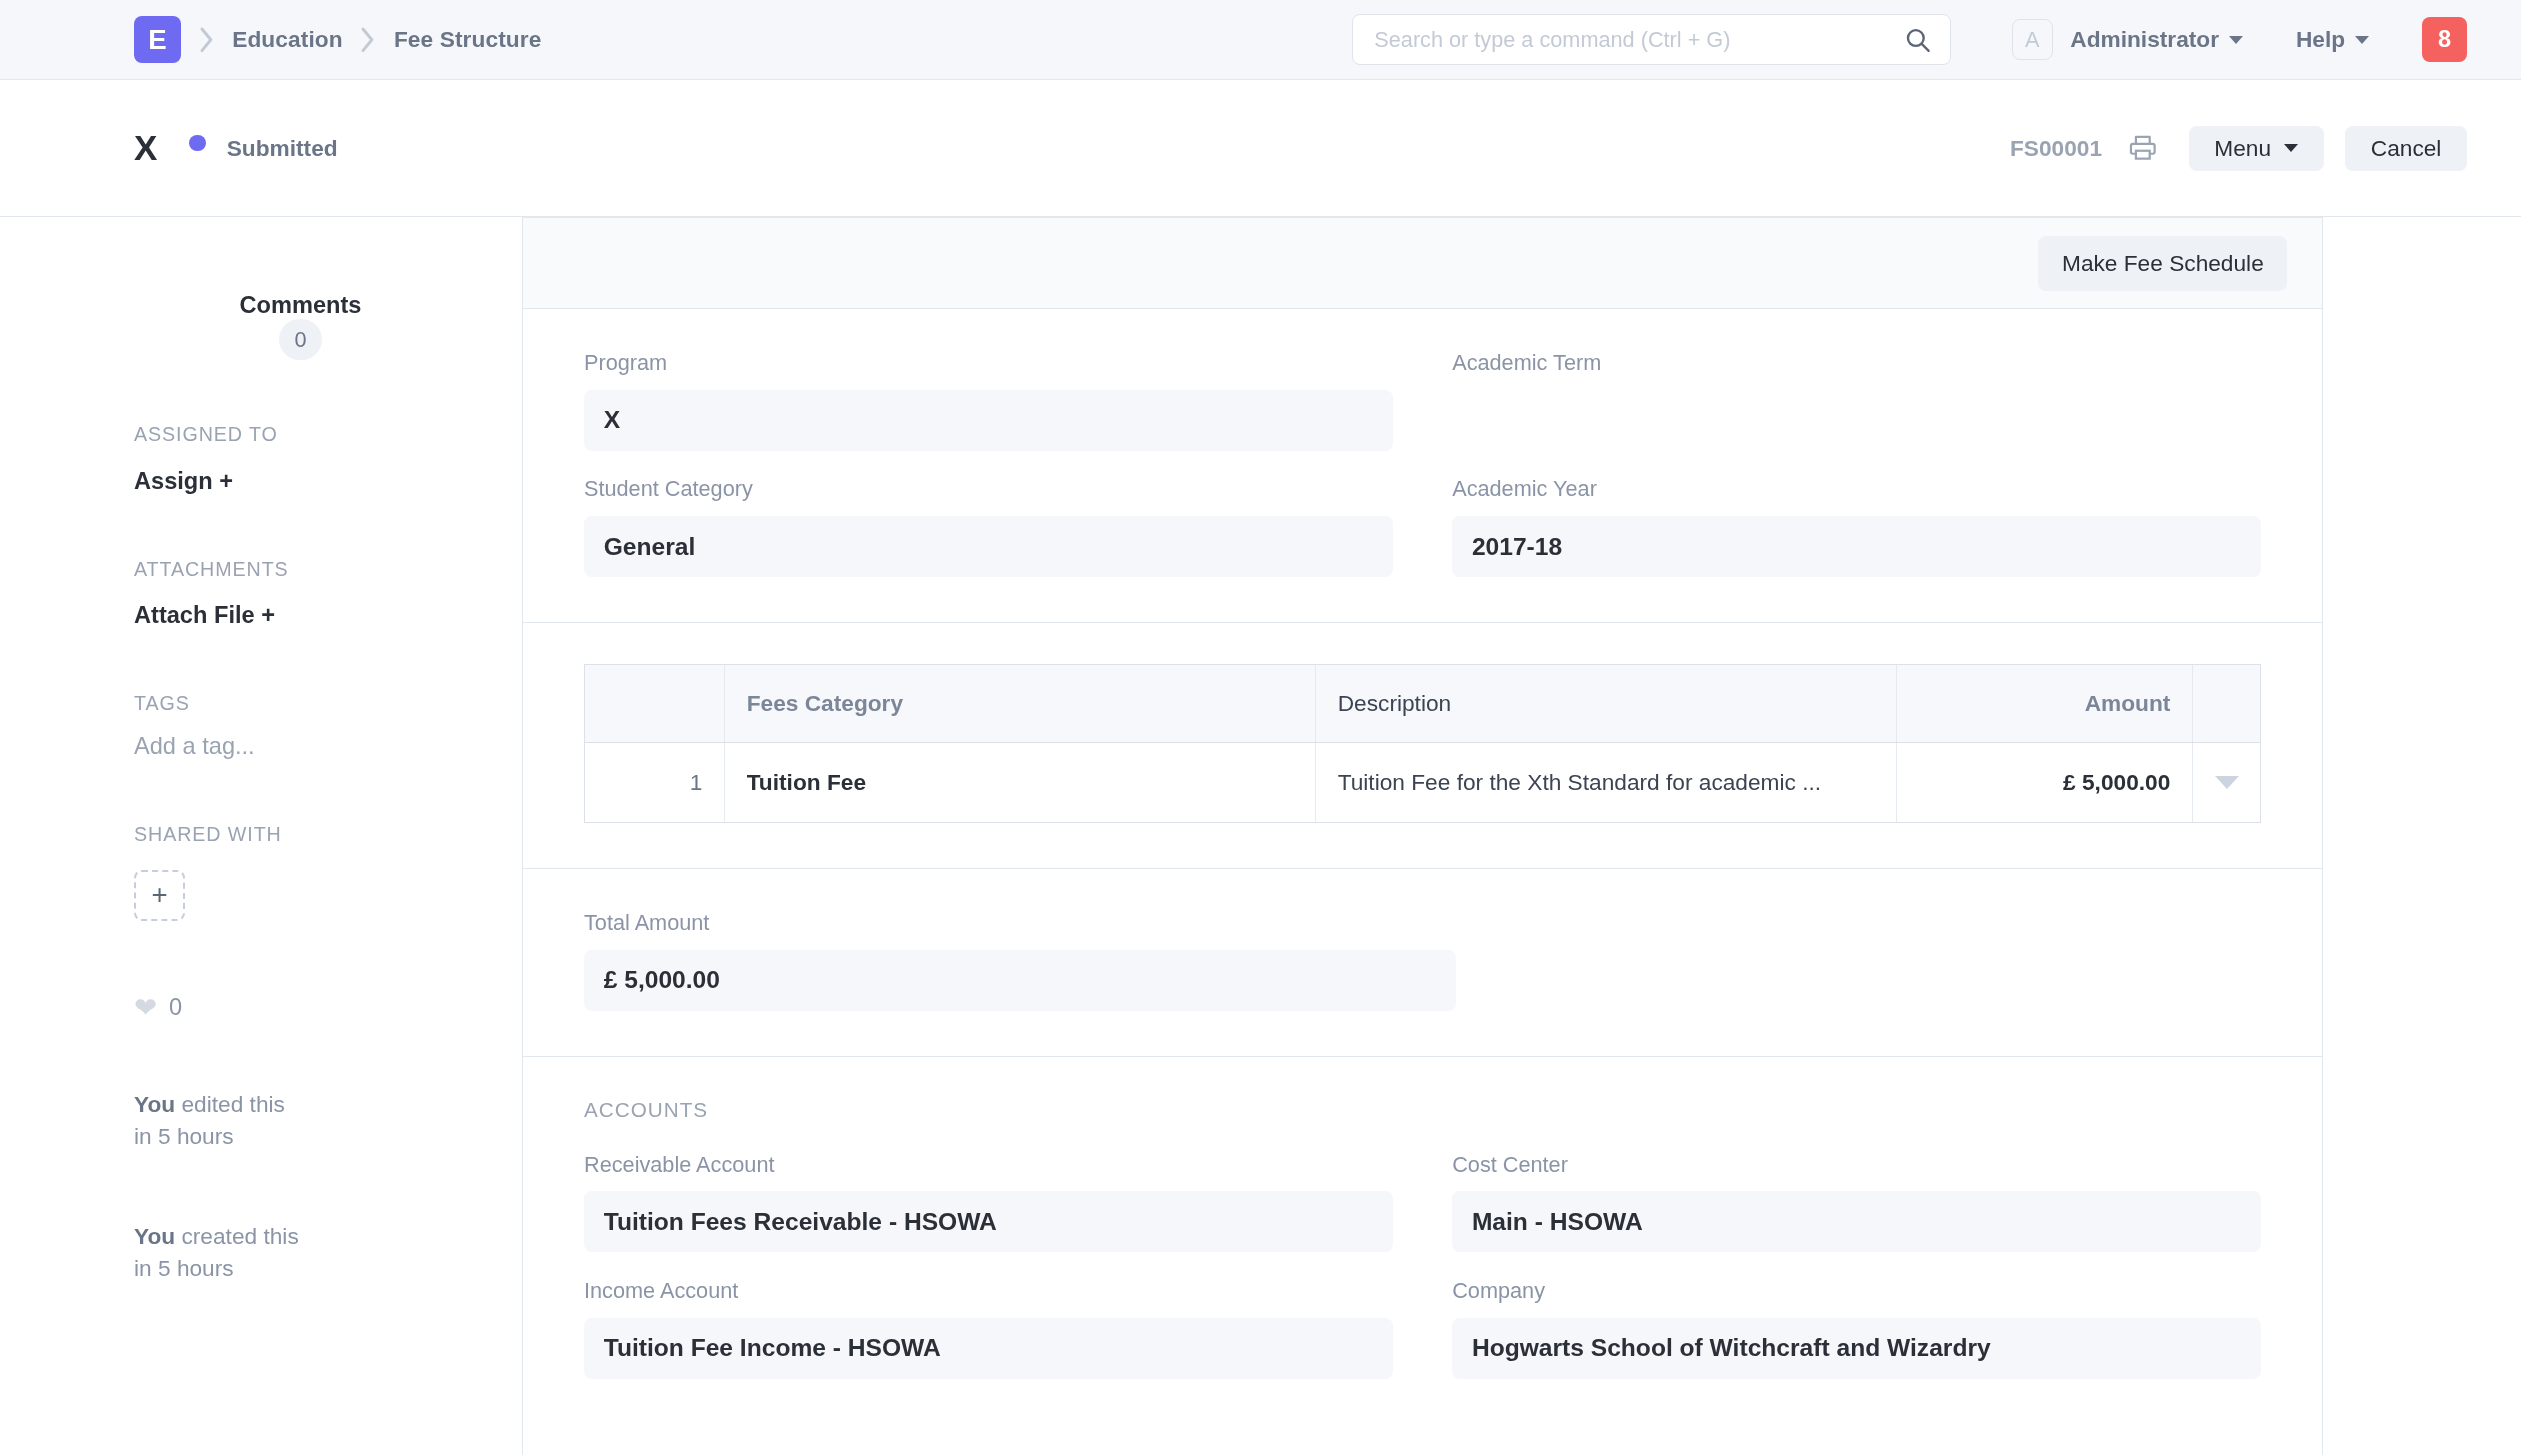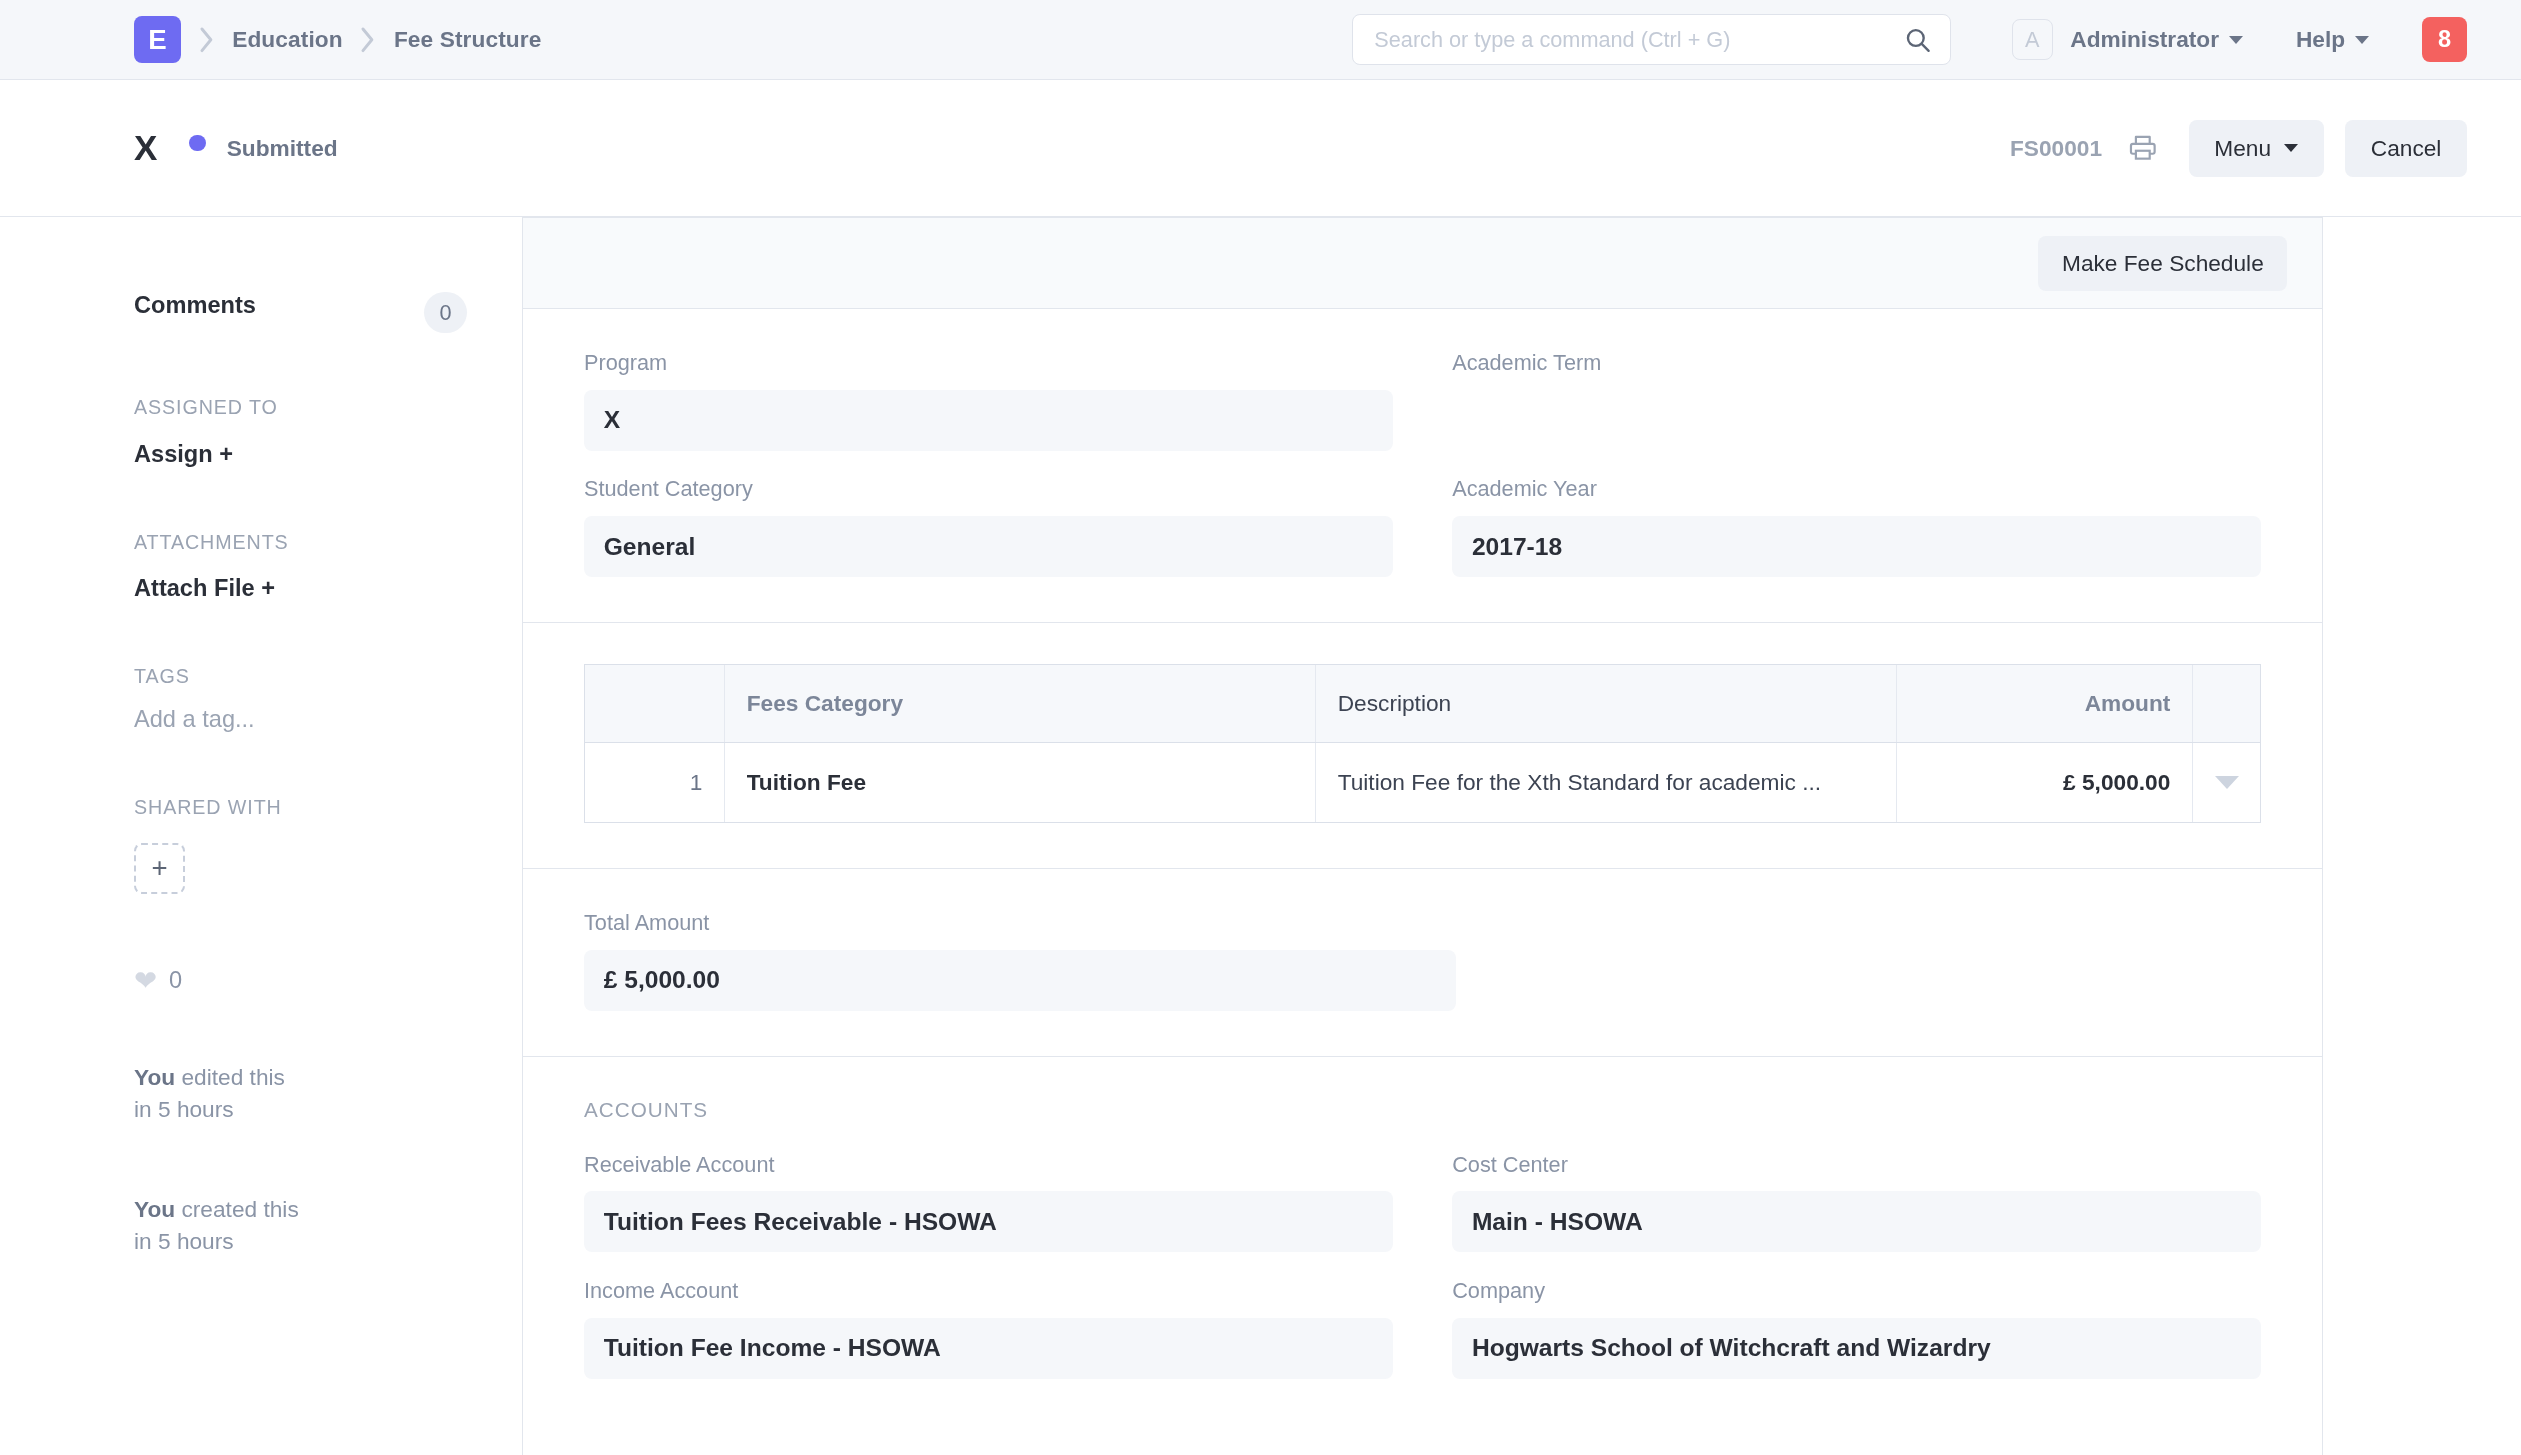--- a/index.html
+++ b/index.html
@@ -169,21 +169,21 @@
     margin-right: 25.6px;
   }
   .print-icon {
     color: #9aa3b2;
     display: flex;
     align-items: center;
     margin-right: 31.5px;
     cursor: pointer;
   }
   .btn {
-    height: 57px;
+    height: 45px;
     border-radius: 7.9px;
     border: none;
     font-family: "Liberation Sans", sans-serif;
     font-size: 22.7px;
     color: #2b2f38;
     background: #eef1f6;
     padding: 0 25.6px;
     display: flex;
     align-items: center;
     gap: 12.8px;
@@ -205,22 +205,23 @@
     background: #ffffff;
   }
   .sidebar {
     width: 522px;
     flex: 0 0 522px;
     padding: 75px 55px 0 134px;
     background: #ffffff;
   }
   .sb-row {
     display: flex;
-    align-items: flex-start;
+    align-items: center;
     justify-content: space-between;
+    flex-direction: column;
   }
   .sb-heading {
     font-size: 23.6px;
     font-weight: 700;
     color: #2b2f38;
   }
   .count-chip {
     min-width: 43px;
     height: 41px;
     padding: 0 13.8px;

